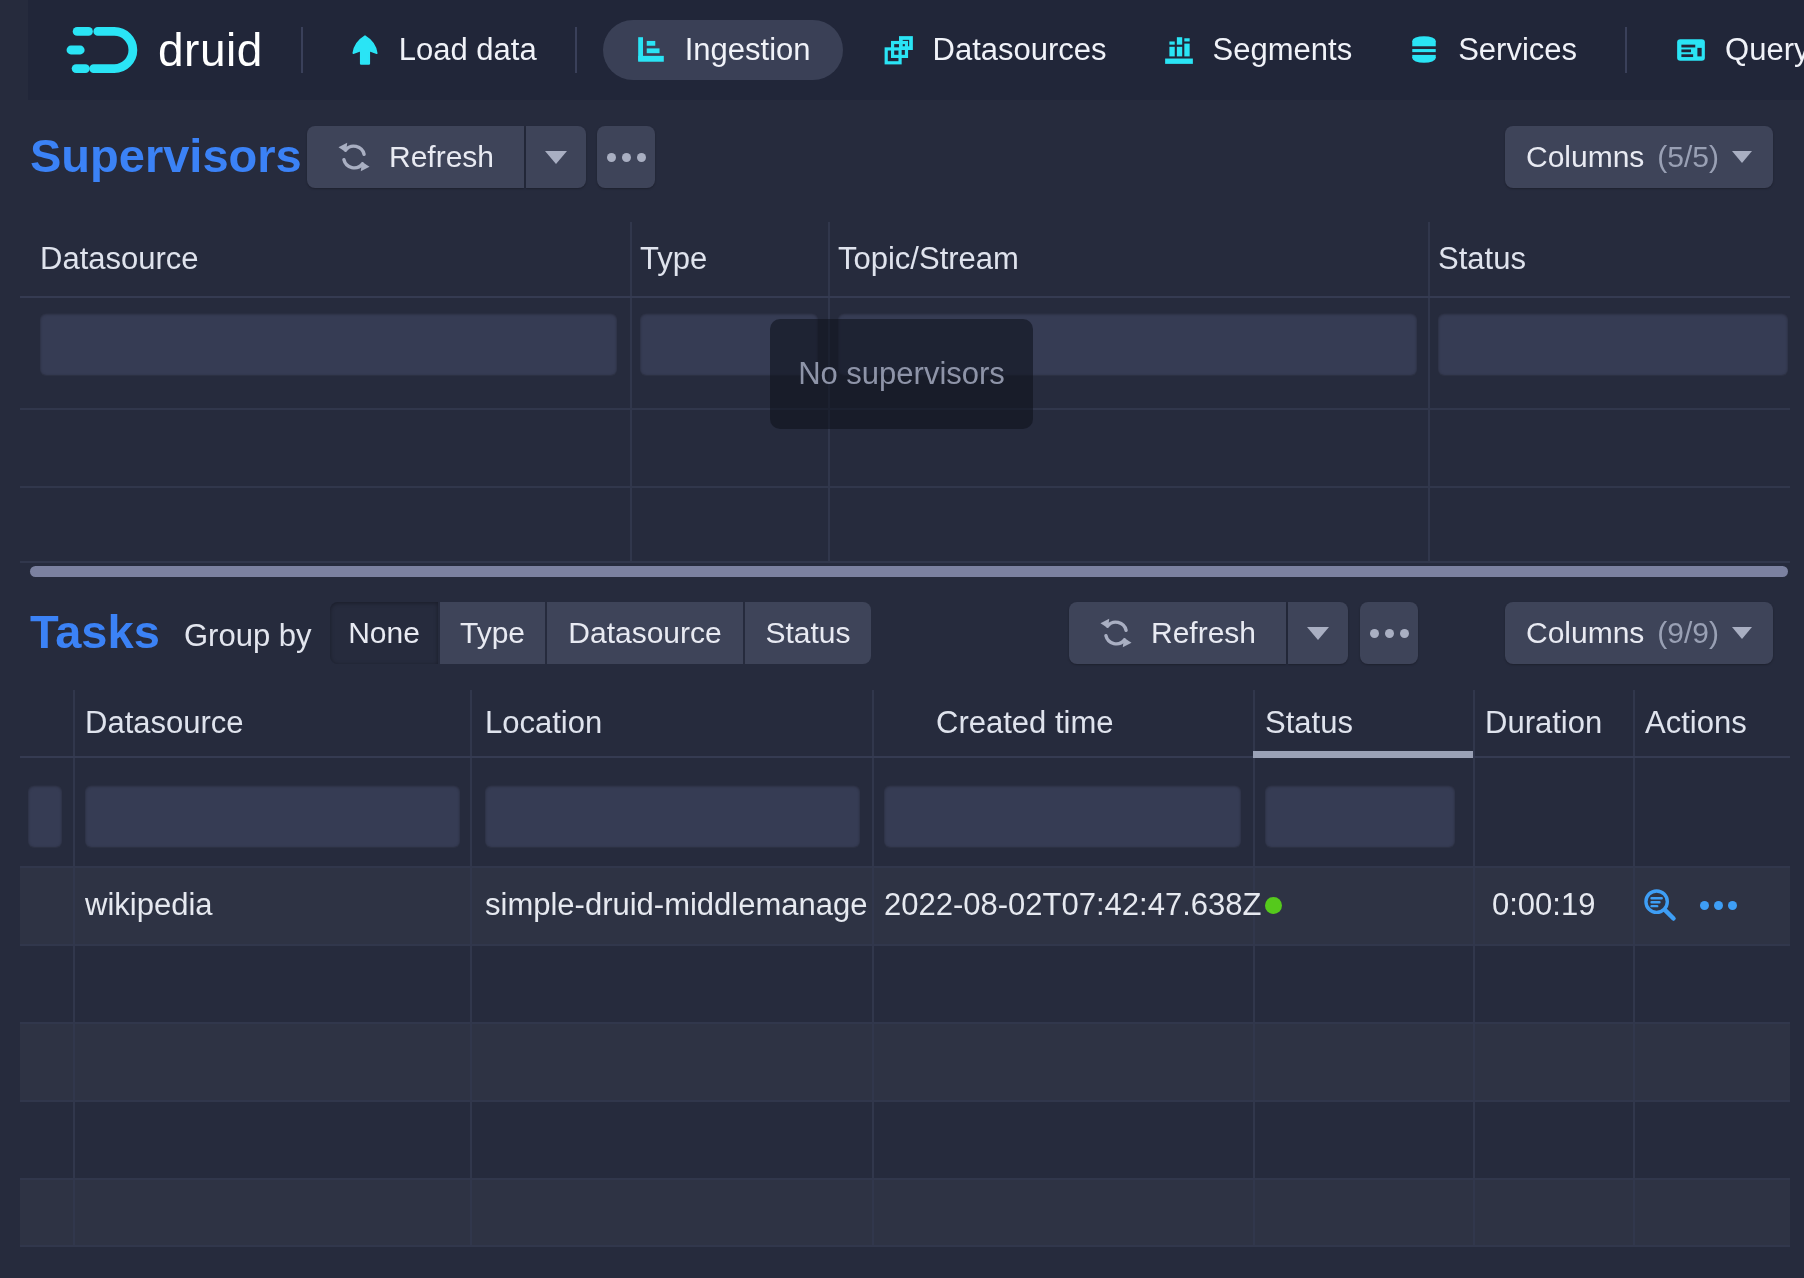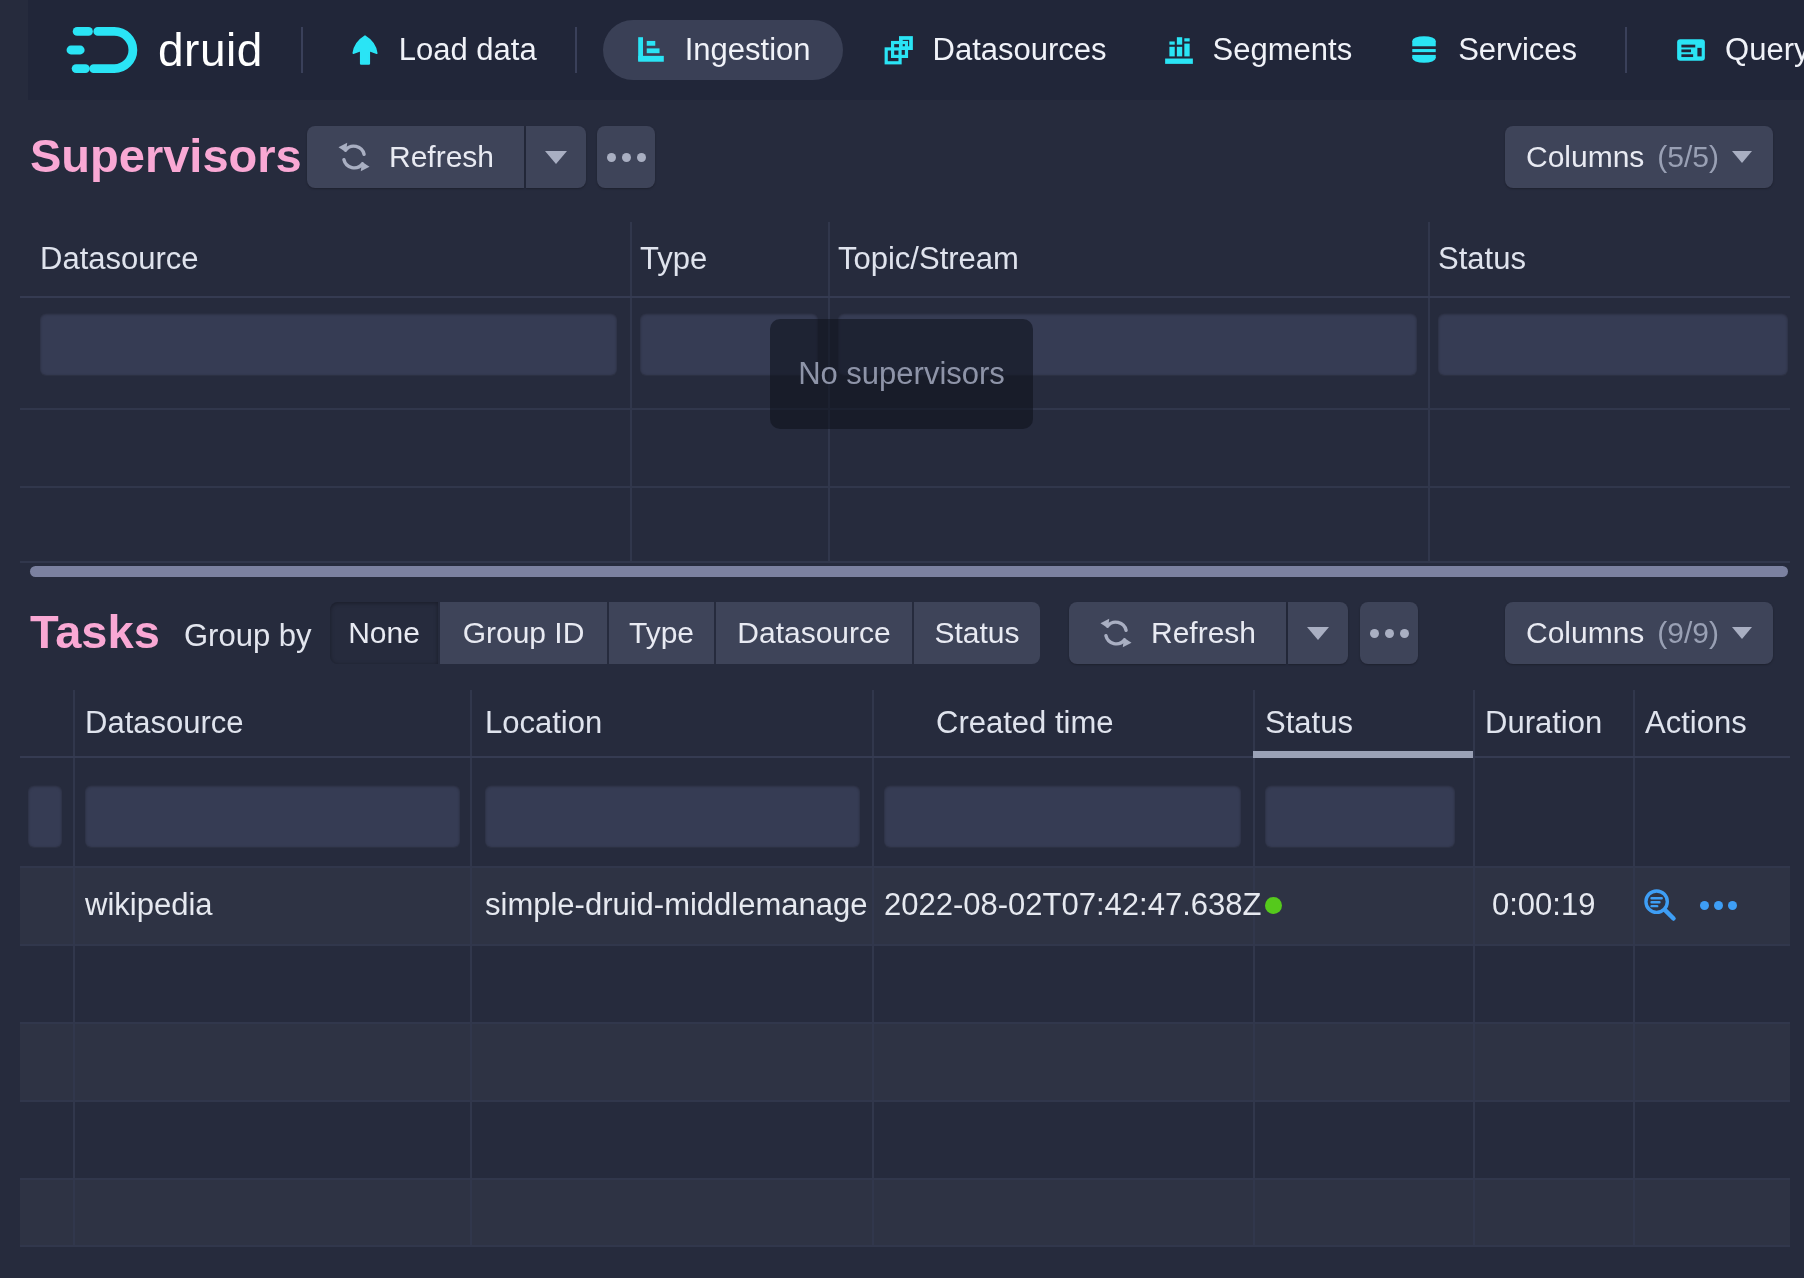--- a/index.html
+++ b/index.html
@@ -41,21 +41,21 @@
   .split .seg.drop{border-radius:0 8px 8px 0;width:60px;justify-content:center;margin-left:2px;}
   .caret{
     width:0;height:0;border-left:11px solid transparent;border-right:11px solid transparent;
     border-top:13px solid #a9afc2;
   }
   .more-btn{width:58px;justify-content:center;gap:6px;}
   .dot{width:9px;height:9px;border-radius:50%;background:#a9afc2;}
   .columns-btn{width:268px;justify-content:center;gap:13px;}
   .dim{color:#99a0b4;}
   
-  .sec-title{position:absolute;font-size:47px;font-weight:700;color:#f9a8d4;}
+  .sec-title{position:absolute;font-size:47px;font-weight:700;color:#3b82f6;}
   .groupby-label{position:absolute;font-size:31px;color:#e2e5ee;}
   
   .seg-group{position:absolute;display:flex;gap:2px;height:62px;}
   .seg-btn{
     background:#3e4459;display:flex;align-items:center;justify-content:center;
     color:#e8eaf2;font-size:30px;cursor:pointer;
   }
   .seg-btn:first-child{border-radius:8px 0 0 8px;}
   .seg-btn:last-child{border-radius:0 8px 8px 0;}
   .seg-btn.active{background:#262b3d;box-shadow:inset 0 1px 4px rgba(0,0,0,.35);}
@@ -255,21 +255,20 @@
     <div class="empty-overlay" style="left:750px;top:83px;width:263px;height:110px;margin-top:14px;">No supervisors</div>
   </div>
 
   <div class="hscrollbar" style="left:30px;top:566px;width:1758px;"></div>
 
   <div class="sec-title" style="left:30px;top:604px;">Tasks</div>
   <div class="groupby-label" style="left:184px;top:618px;">Group by</div>
 
   <div class="seg-group" style="left:330px;top:602px;">
     <div class="seg-btn active" style="width:108px;">None</div>
-    <div class="seg-btn" style="width:167px;">Group ID</div>
     <div class="seg-btn" style="width:105px;">Type</div>
     <div class="seg-btn" style="width:196px;">Datasource</div>
     <div class="seg-btn" style="width:126px;">Status</div>
   </div>
 
   <div class="split" style="left:1069px;top:602px;">
     <div class="seg main">
       <span style="display:flex;">
         <svg width="34" height="34" viewBox="0 0 32 32">
           <g fill="none" stroke="#a9afc2" stroke-width="3.2" stroke-linecap="round">

